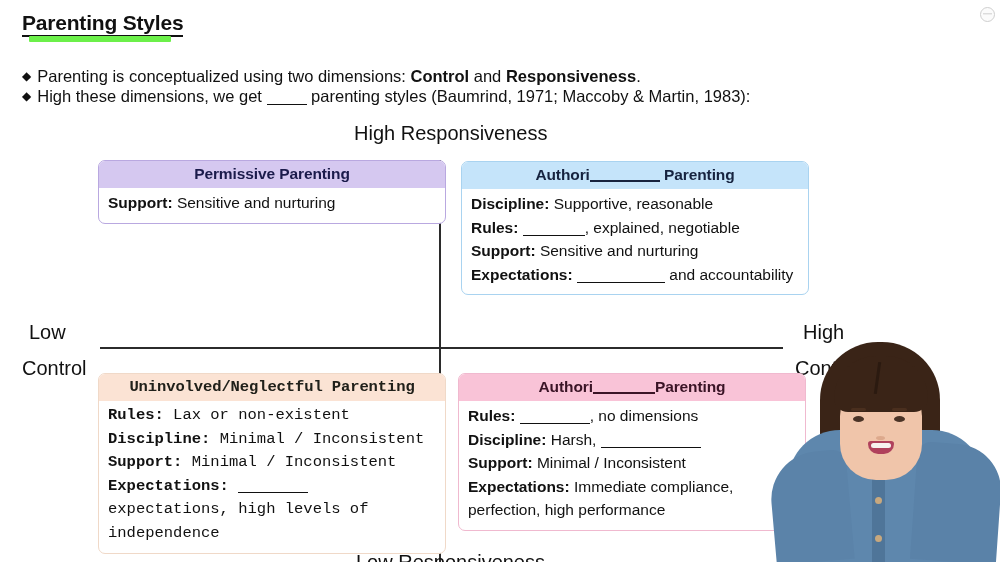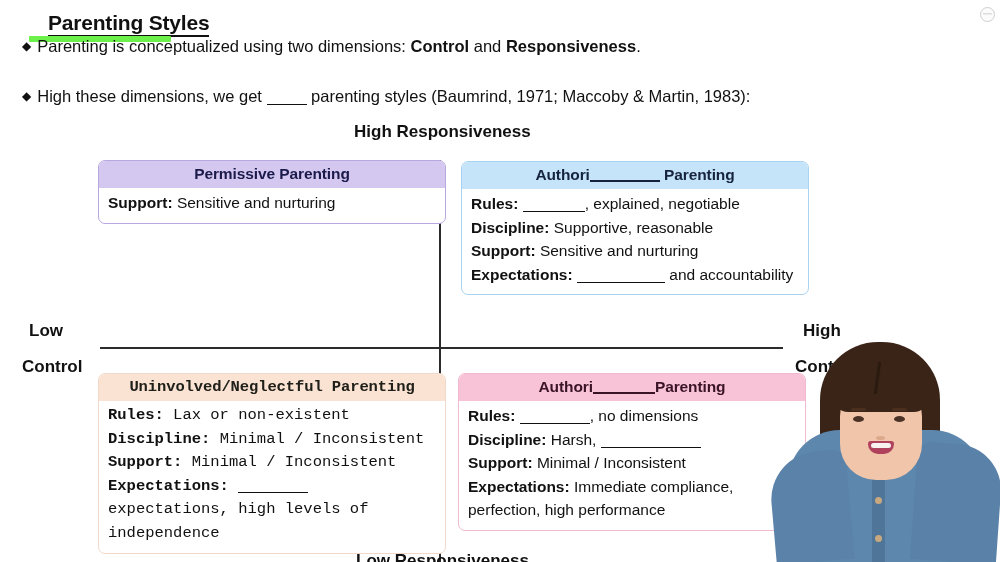--- a/index.html
+++ b/index.html
@@ -38,59 +38,58 @@
   
   .slide-title {
     position: absolute;
     left: 22px; top: 11px;
     font-size: 21px;
     font-weight: bold;
     letter-spacing: -0.2px;
     border-bottom: 2.2px solid #111;
     padding-bottom: 1px;
     line-height: 1.1;
-    margin-left: 26px;
   }
   .title-highlight {
     position: absolute;
     left: 29px; top: 36px;
     width: 142px; height: 6px;
     background: #6cf04a;
     border-radius: 1px;
   }
 
   
   .bullet-row {
     position: absolute;
     left: 22px;
     font-size: 16.5px;
     line-height: 1.2;
     white-space: nowrap;
   }
-  .bullet-row.b1 { top: 37px; }
+  .bullet-row.b1 { top: 67px; }
   .bullet-row.b2 { top: 87px; }
   .bullet-mark {
     display: inline-block;
     font-size: 12px;
     transform: translateY(-2px);
     margin-right: 6px;
   }
   .bullet-row b { font-weight: bold; }
   .blank {
     display: inline-block;
     border-bottom: 1.6px solid #111;
     vertical-align: -3px;
   }
   .blank.w40 { width: 40px; }
 
   
   .axis-label {
     position: absolute;
-    font-size: 17px;
-    font-weight: bold;
+    font-size: 20px;
+    font-weight: normal;
     white-space: nowrap;
   }
   .label-top        { left: 354px; top: 122px; }
   .label-left-1     { left: 29px;  top: 321px; }
   .label-left-2     { left: 22px;  top: 357px; }
   .label-right-1    { left: 803px; top: 321px; }
   .label-right-2    { left: 795px; top: 357px; }
   .label-bottom     { left: 356px; top: 551px; }
 
   
@@ -328,24 +327,24 @@
     </div>
   </div>
 </div>
 
 <div class="card" id="card-authoritative">
   <div class="card-head">
     <span>Authori</span><span class="head-blank hw70"></span>&nbsp;<span>Parenting</span>
   </div>
   <div class="card-body">
     <div>
+      <span class="lbl">Discipline:</span><span> Supportive, reasonable</span>
+    </div>
+    <div>
       <span class="lbl">Rules:</span><span> </span><span class="blank w62"></span><span>, explained, negotiable</span>
-    </div>
-    <div>
-      <span class="lbl">Discipline:</span><span> Supportive, reasonable</span>
     </div>
     <div>
       <span class="lbl">Support:</span><span> Sensitive and nurturing</span>
     </div>
     <div>
       <span class="lbl">Expectations:</span><span> </span><span class="blank w88"></span><span> and accountability</span>
     </div>
   </div>
 </div>
 

